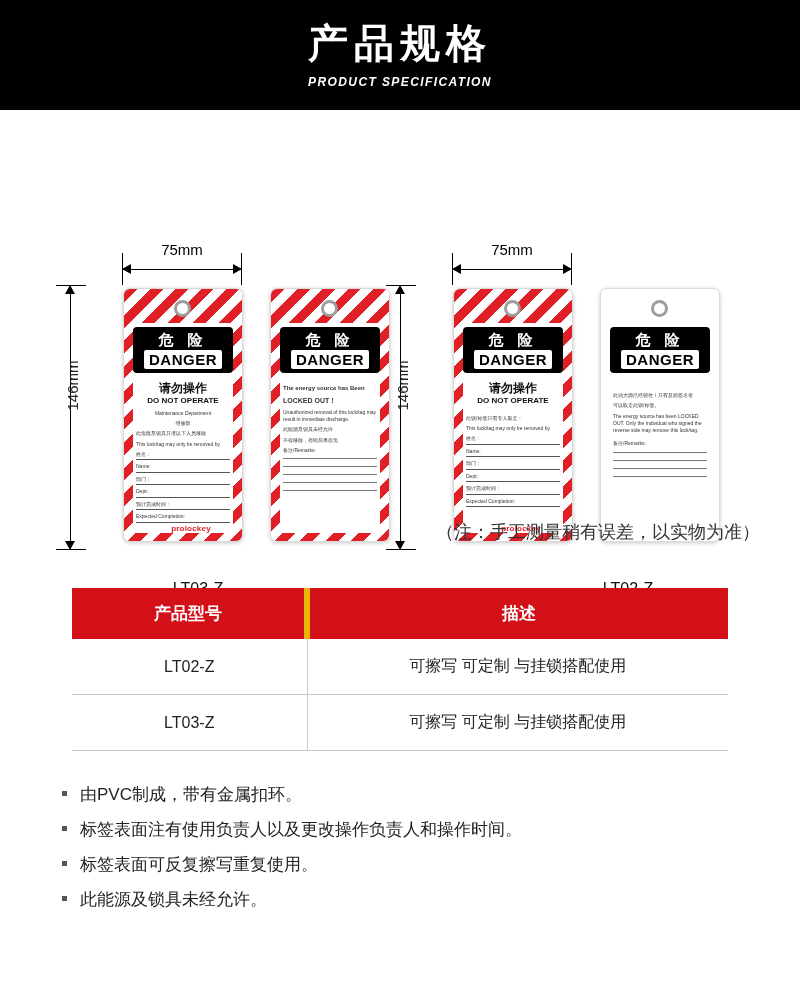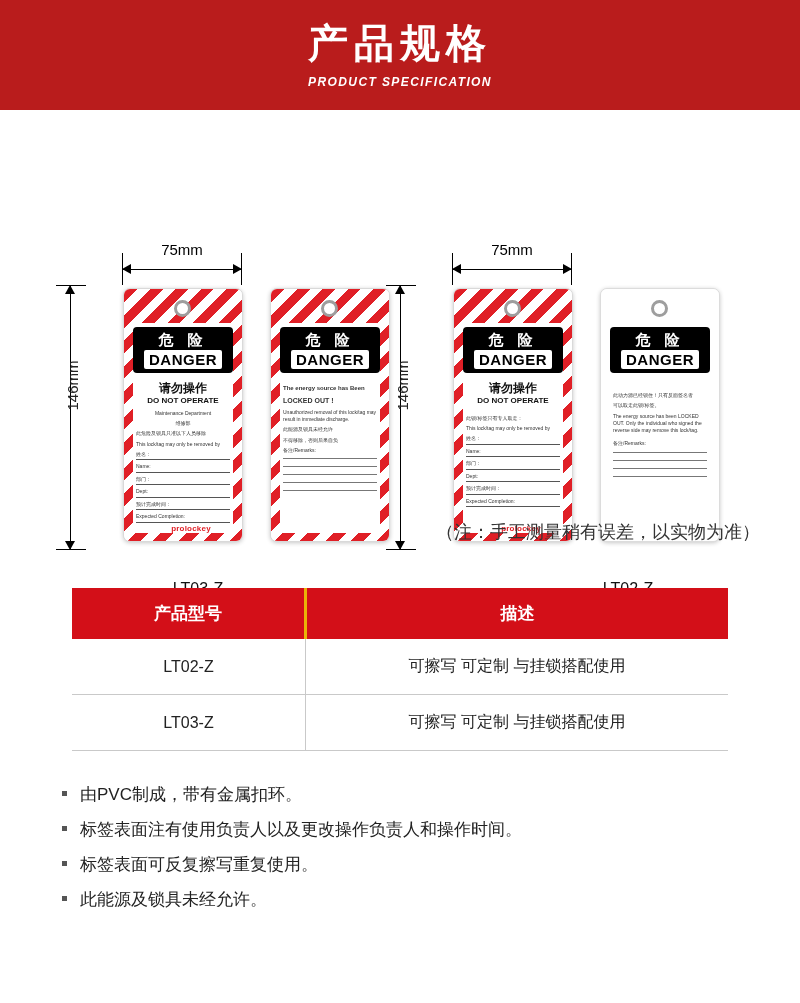--- a/index.html
+++ b/index.html
@@ -3,21 +3,21 @@
 <meta charset="utf-8">
 <style>
   html,body{margin:0;padding:0;}
   body{
     width:800px;height:1003px;background:#fff;
     font-family:"Liberation Sans","DejaVu Sans",sans-serif;
     color:#222;overflow:hidden;position:relative;
   }
   
   .header{
-    width:800px;height:110px;background:#b91c1c;
+    width:800px;height:110px;background:#000000;
     display:flex;flex-direction:column;align-items:center;justify-content:center;
     color:#fff;
   }
   .header h1{
     margin:0;font-size:40px;font-weight:bold;letter-spacing:6px;line-height:1.1;
   }
   .header .sub{
     margin-top:10px;font-size:12px;letter-spacing:1.4px;font-weight:bold;font-style:italic;
   }
   
@@ -143,21 +143,21 @@
   .table th{
     background:#d30f18;color:#fff;font-size:17px;font-weight:bold;
     padding:14px 0;border:none;
   }
   .table th.c1{width:232px;}
   .table td{
     font-size:16px;color:#222;text-align:center;padding:17px 0;
     border-bottom:1px solid #c9c9c9;
   }
   .table td.c1{border-right:1px solid #c9c9c9;}
-  .table thead th.c1{border-right:3px solid #eab308;}
+  .table thead th.c1{border-right:6px solid #eab308;}
 
   
   .bullets{
     position:absolute;left:62px;top:786px;width:700px;
   }
   .bullets li{
     list-style:none;font-size:17px;color:#222;line-height:1;margin-bottom:18px;
     position:relative;padding-left:18px;
   }
   .bullets li:before{

